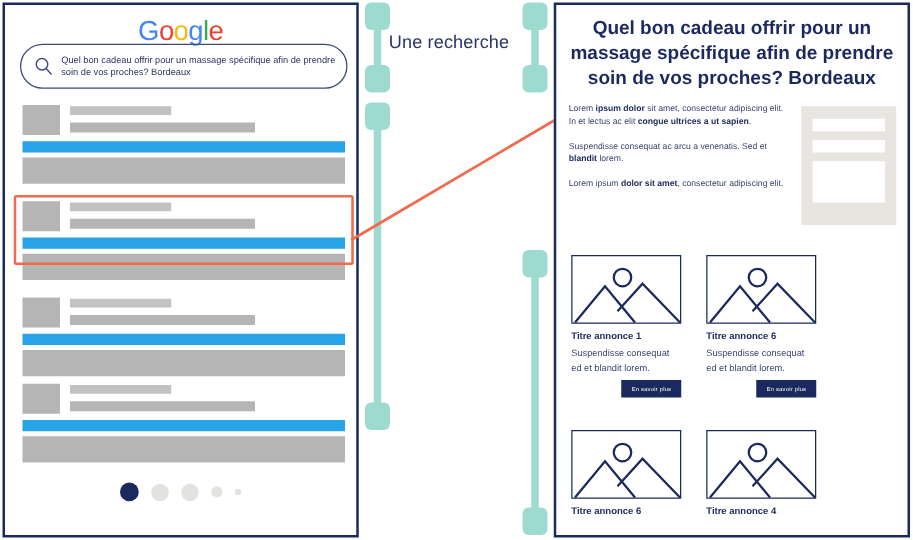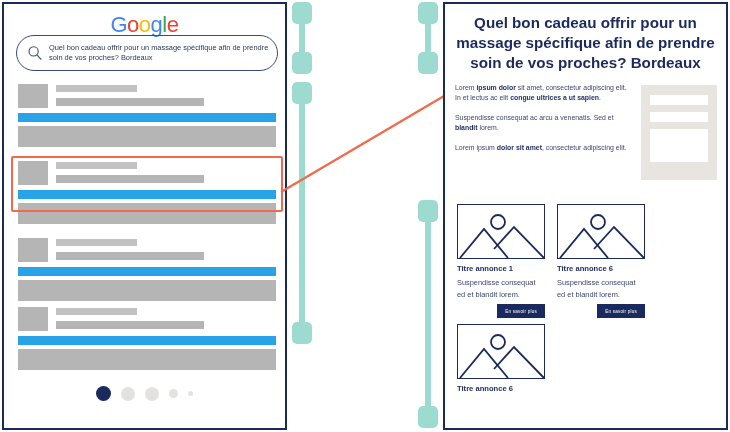--- a/index.html
+++ b/index.html
@@ -106,21 +106,21 @@
   #landing-copy b { color:#1b2a5e; font-weight:bold; }
   #hero-card {
     flex:0 0 76px; height:95px; margin-left:8px; margin-top:2px;
     background:#e8e5e0; padding:10px 9px;
   }
   .hero-bar { background:#fff; height:10px; margin-bottom:7px; }
   .hero-bar.tall { height:33px; margin-bottom:0; }
 
   #ads-grid {
     position:absolute; left:12px; top:200px; width:190px;
-    display:grid; grid-template-columns: 88px 88px; column-gap:12px; row-gap:0;
+    display:grid; grid-template-columns: 88px 88px; column-gap:12px; row-gap:0;gap:20px;
   }
   .ad-card { width:88px; }
   .ad-img {
     width:88px; height:55px; border:1.8px solid #1b2a5e; position:relative; background:#fff;
   }
   .ad-title {
     color:#1b2a5e; font-size:7.6px; font-weight:bold; margin-top:5px; white-space:nowrap;
   }
   .ad-desc {
     color:#3a4570; font-size:7.4px; line-height:11.5px; margin-top:4px;
@@ -224,20 +224,21 @@
     <div class="cap top"></div>
     <div class="stem"></div>
     <div class="cap bot"></div>
   </div>
   <div class="bracket" id="bracket-results-right">
     <div class="cap top"></div>
     <div class="stem"></div>
     <div class="cap bot"></div>
   </div>
 
+  <div class="annot-label" id="label-recherche">Une recherche</div>
 
   <svg id="arrow-svg">
     <defs>
       <marker id="arrowhead" markerWidth="5" markerHeight="5" refX="3.4" refY="2.3" orient="auto">
         <polygon points="0,0 5,2.3 0,4.6" fill="#f2694c"></polygon>
       </marker>
     </defs>
     <line x1="281" y1="192" x2="478" y2="76" stroke="#f2694c" stroke-width="2.2" marker-end="url(#arrowhead)"></line>
   </svg>
 
@@ -301,17 +302,28 @@
         <div class="ad-img">
           <svg viewBox="0 0 88 55" width="88" height="55">
             <circle cx="40" cy="17" r="7" fill="none" stroke="#1b2a5e" stroke-width="1.8"></circle>
             <polyline points="2,53 26,24 50,53" fill="none" stroke="#1b2a5e" stroke-width="1.8"></polyline>
             <polyline points="36,44 56,22 86,53" fill="none" stroke="#1b2a5e" stroke-width="1.8"></polyline>
           </svg>
         </div>
         <div class="ad-title">Titre annonce 6</div>
       </div>
 
+      <div class="ad-card">
+        <div class="ad-spacer"></div>
+        <div class="ad-img">
+          <svg viewBox="0 0 88 55" width="88" height="55">
+            <circle cx="40" cy="17" r="7" fill="none" stroke="#1b2a5e" stroke-width="1.8"></circle>
+            <polyline points="2,53 26,24 50,53" fill="none" stroke="#1b2a5e" stroke-width="1.8"></polyline>
+            <polyline points="36,44 56,22 86,53" fill="none" stroke="#1b2a5e" stroke-width="1.8"></polyline>
+          </svg>
+        </div>
+        <div class="ad-title">Titre annonce 4</div>
+      </div>
 
     </div>
   </div>
 
 </div>
 
 </body></html>

